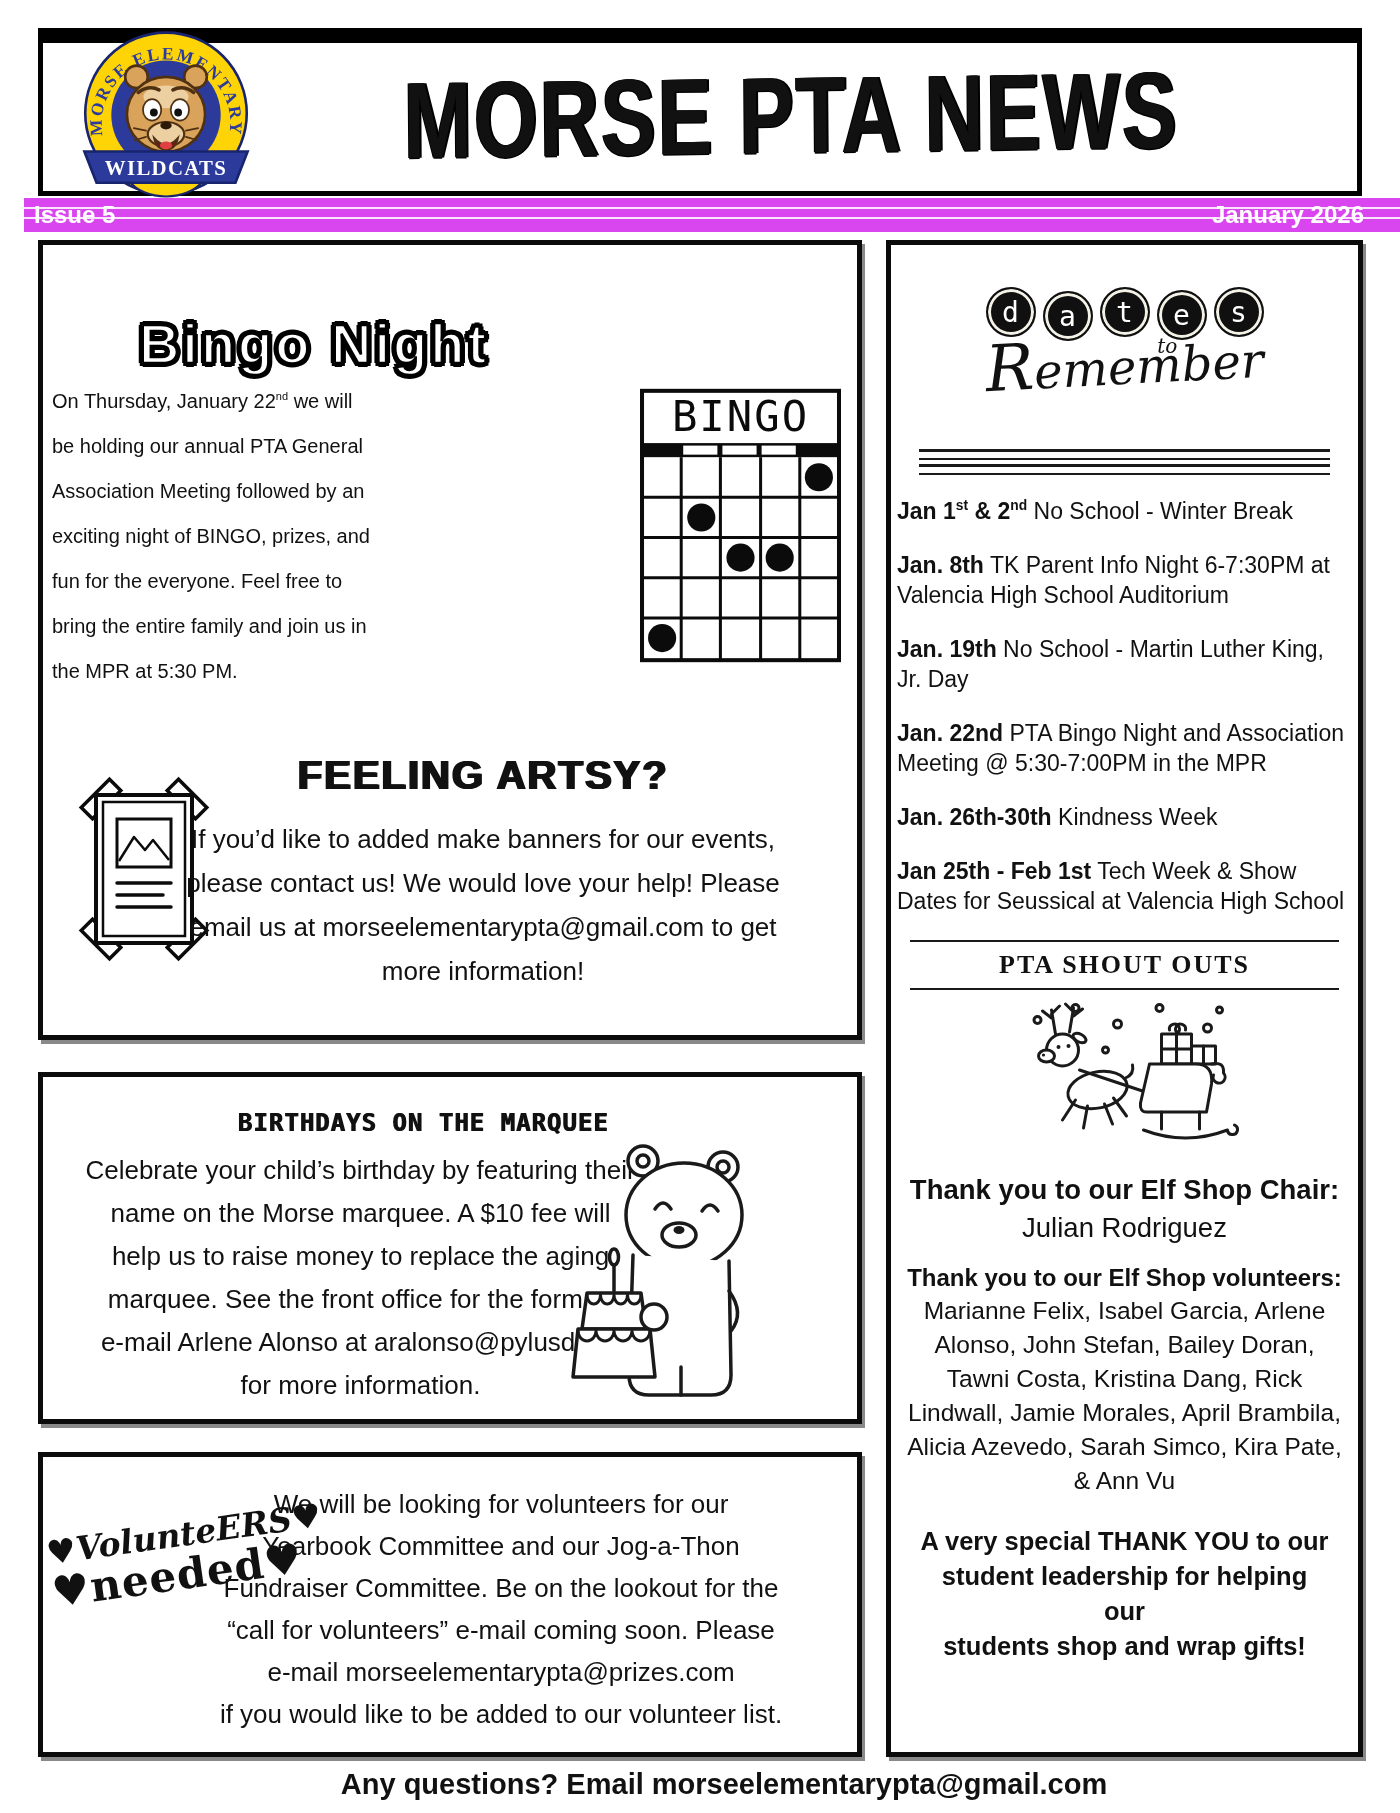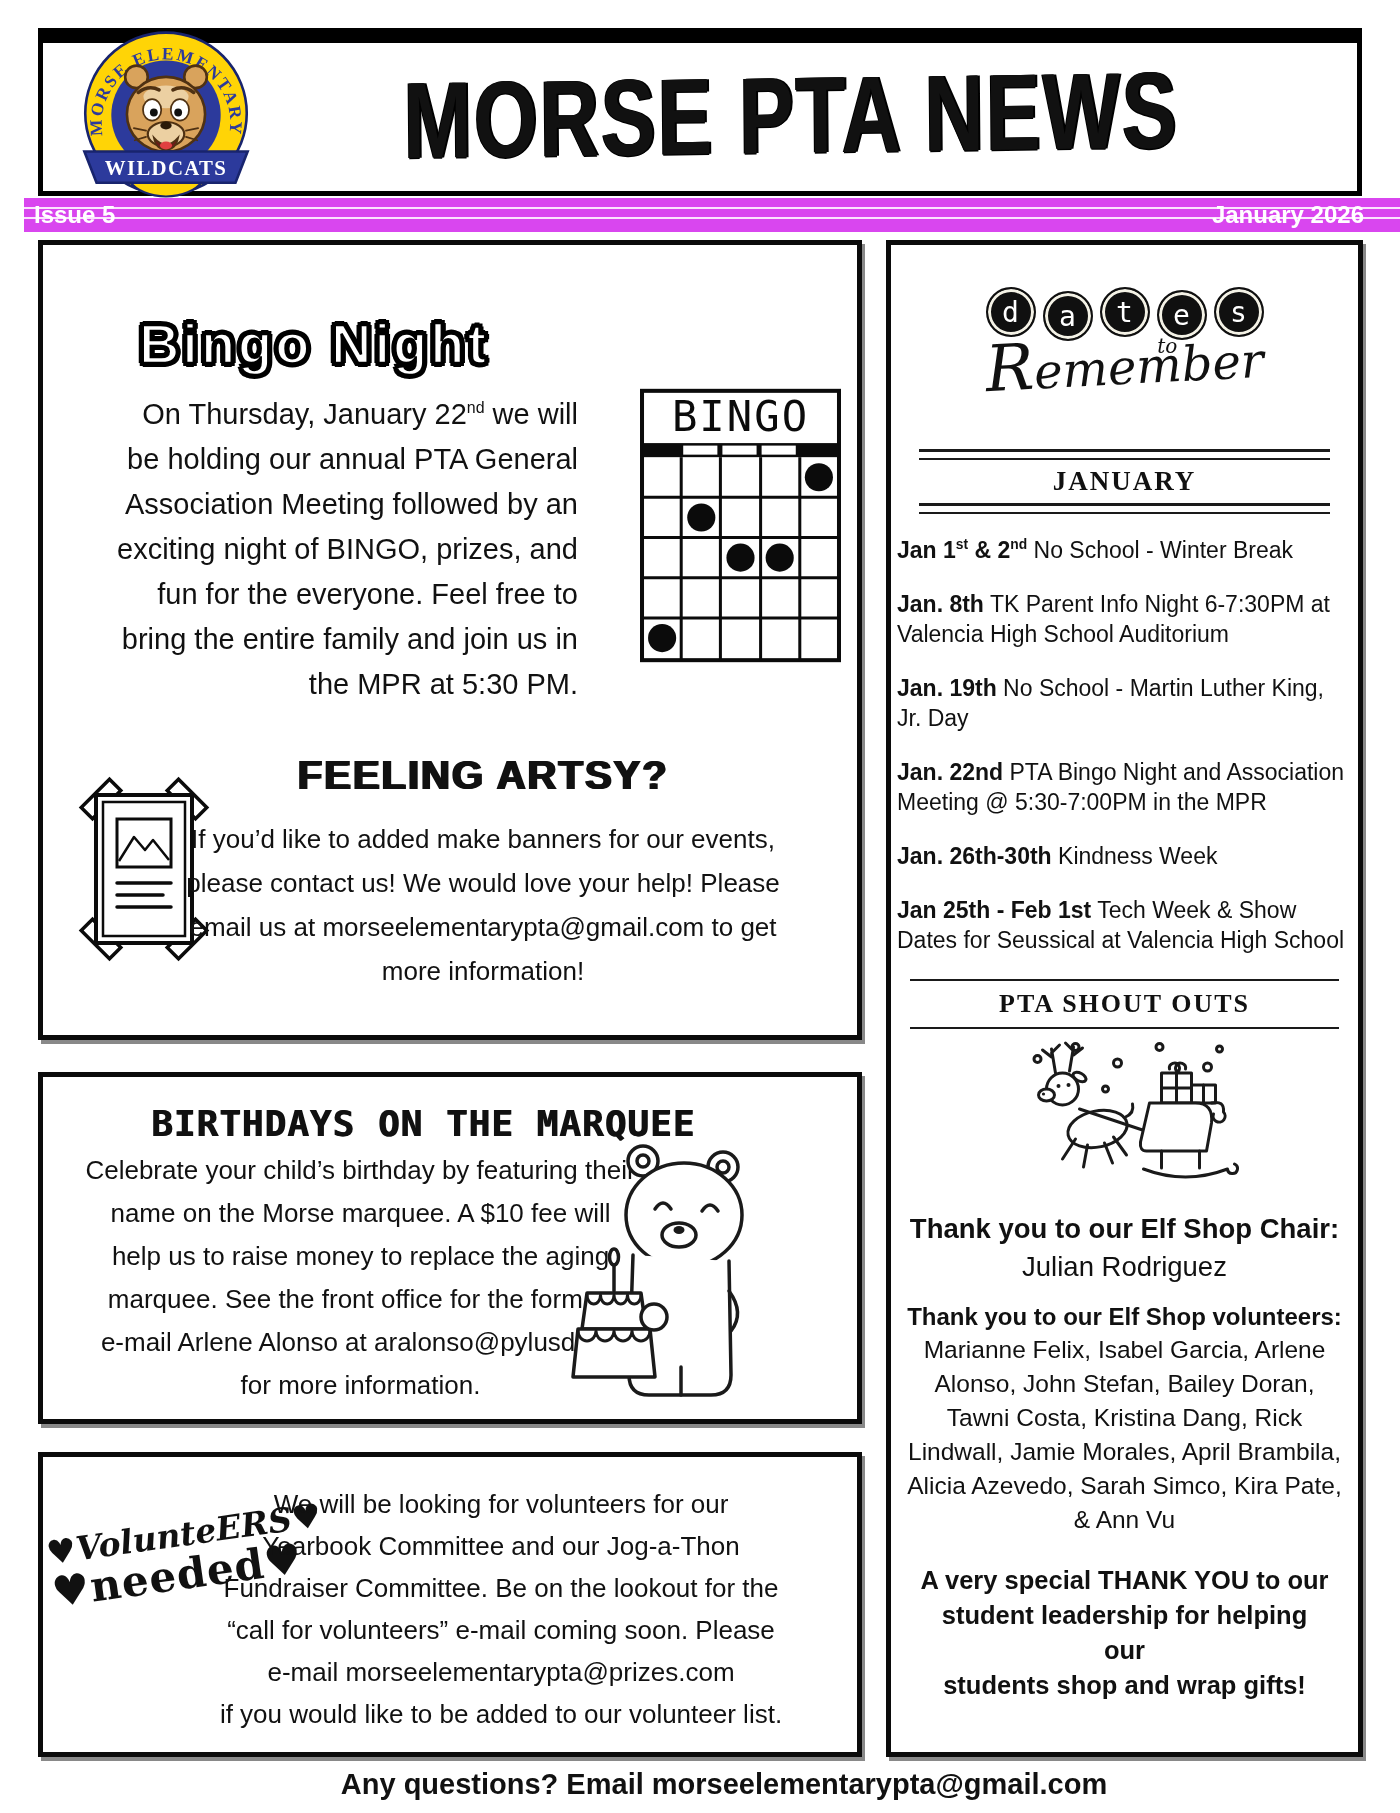--- a/index.html
+++ b/index.html
@@ -29,34 +29,34 @@
   .boxB{left:38px;top:1072px;width:824px;height:352px;}
   .boxC{left:38px;top:1452px;width:824px;height:305px;}
   .boxD{left:886px;top:240px;width:477px;height:1517px;text-align:center;}
 
   
   .bingo-title{position:absolute;left:66px;top:20px;width:410px;text-align:center;
     font-size:56px;font-weight:bold;letter-spacing:3px;color:#fff;
     -webkit-text-stroke:2.5px #000;
     text-shadow:3px 3px 0 #000,-3px 3px 0 #000,3px -3px 0 #000,-3px -3px 0 #000,
                 4px 0 0 #000,-4px 0 0 #000,0 4px 0 #000,0 -4px 0 #000;}
-  .bingo-par{position:absolute;left:8px;top:128px;width:515px;margin:12px;text-align:right;
-             font-size:29px;line-height:45px;}
+  .bingo-par{position:absolute;left:8px;top:128px;width:515px;margin:1px;text-align:left;
+             font-size:20px;line-height:45px;}
   .bingo-par sup{font-size:.55em;}
   .bingo-card{position:absolute;left:597px;top:142px;}
   .artsy-title{position:absolute;left:230px;top:508px;width:420px;text-align:center;margin:0;
                font-size:40px;font-weight:bold;letter-spacing:2px;
                text-shadow:1.5px 0 currentColor,-1px 0 currentColor;}
   .poster-icon{position:absolute;left:26px;top:518px;}
   .artsy-par{position:absolute;left:140px;top:572px;width:600px;margin:0;text-align:center;
              font-size:26px;line-height:44px;}
 
   
-  .marquee-title{position:absolute;left:0;top:26px;width:760px;margin:0;text-align:center;
-    font-family:"DejaVu Sans Mono",monospace;font-size:36px;font-weight:bold;letter-spacing:1px;
+  .marquee-title{position:absolute;left:0;top:32px;width:760px;margin:0;text-align:center;
+    font-family:"DejaVu Sans Mono",monospace;font-size:24px;font-weight:bold;letter-spacing:1px;
     text-shadow:1px 0 currentColor;}
   .birthday-par{position:absolute;left:5px;top:72px;width:625px;margin:0;text-align:center;
                 font-size:26px;line-height:43px;}
   .bear-wrap{position:absolute;left:522px;top:52px;}
 
   
   .vol-graphic{position:absolute;left:6px;top:64px;width:180px;text-align:center;
                transform:rotate(-8deg);}
   .vol-line1{font-family:"DejaVu Serif",serif;font-style:italic;font-weight:bold;font-size:33px;
              white-space:nowrap;}
@@ -271,21 +271,20 @@
         <span class="badge">a</span>
         <span class="badge">t</span>
         <span class="badge">e</span>
         <span class="badge">s</span>
       </div>
       <div class="to-word">to</div>
       <div class="remember">Remember</div>
     </div>
 
     <div class="double-rule"></div>
-    <h3 class="month-header">JANUARY</h3>
     <div class="double-rule below"></div>
 
     <div class="dates-list">
         <p class="date-item"><b><span>Jan 1</span><sup>st</sup><span> &amp; 2</span><sup>nd</sup></b><span> No School - Winter Break</span></p>
         <p class="date-item"><b>Jan. 8th</b><span> TK Parent Info Night 6-7:30PM at Valencia High School Auditorium</span></p>
         <p class="date-item"><b>Jan. 19th</b><span> No School - Martin Luther King, Jr. Day</span></p>
         <p class="date-item"><b>Jan. 22nd</b><span> PTA Bingo Night and Association Meeting @ 5:30-7:00PM in the MPR</span></p>
         <p class="date-item"><b>Jan. 26th-30th</b><span> Kindness Week</span></p>
         <p class="date-item"><b>Jan 25th - Feb 1st</b><span> Tech Week &amp; Show Dates for Seussical at Valencia High School</span></p>
       </div>

